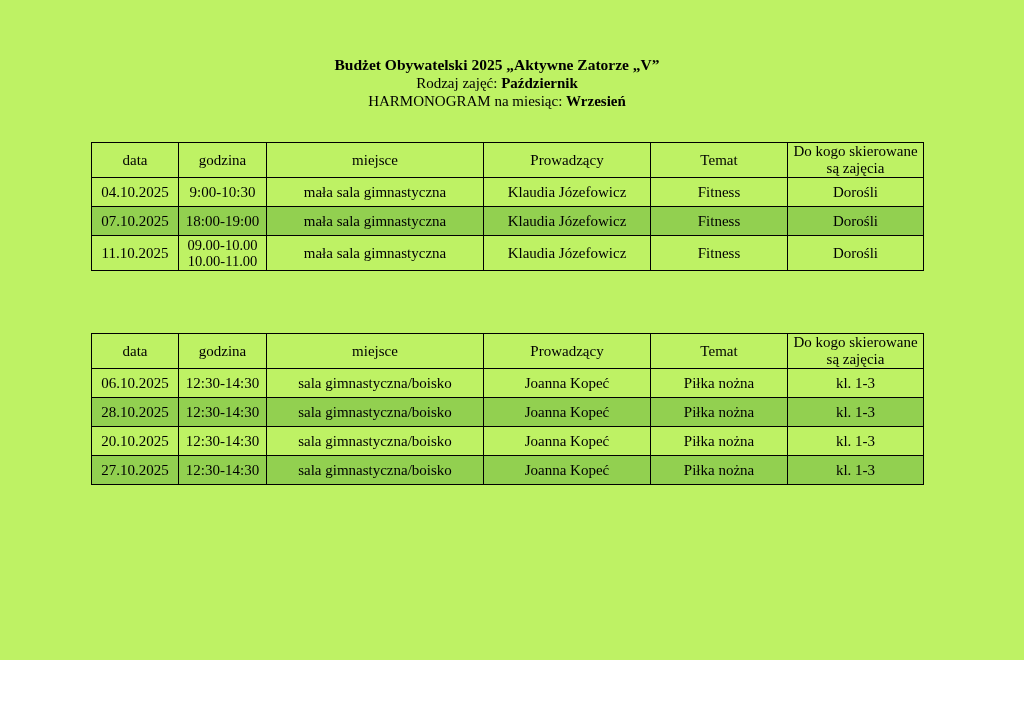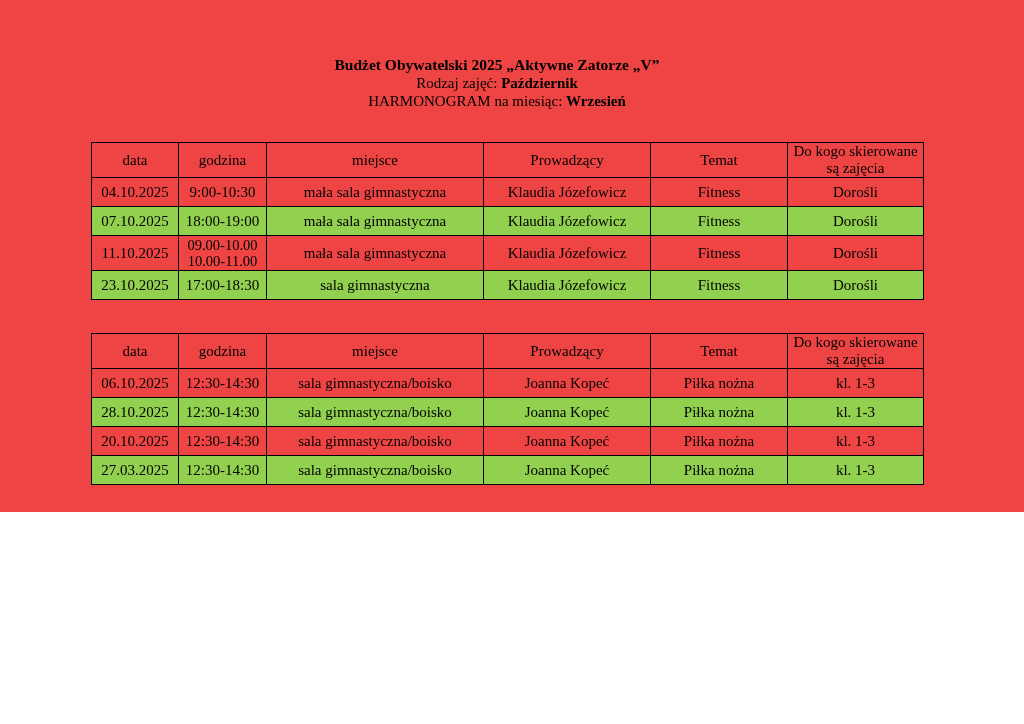--- a/index.html
+++ b/index.html
@@ -1,18 +1,18 @@
 <!DOCTYPE html>
 <html style="--hl: #92d050;"><head>
 <meta charset="utf-8">
 <style>
   * { margin:0; padding:0; box-sizing:border-box; }
   html,body { background:#ffffff; }
   .page {
-    position:relative; width:1024px; height:512px; background:#ef4444;
+    position:relative; width:1024px; height:660px; background:#bef264;
     font-family:"Liberation Serif","DejaVu Serif",serif; color:#000;
     overflow:hidden;
   }
   .doc-header { position:absolute; top:55px; left:15px; width:964px; text-align:center; }
   .title-line1 { font-weight:bold; font-size:15.5px; line-height:19px; }
   .title-line  { font-size:15px; line-height:18px; }
   .title-line b { font-weight:bold; }
 
   table.sched {
     position:absolute; left:67px; border-collapse:collapse; table-layout:fixed;
@@ -87,28 +87,20 @@
         <td>11.10.2025</td>
         <td>
           <span class="tline">09.00-10.00</span>
           <span class="tline">10.00-11.00</span>
         </td>
         <td>mała sala gimnastyczna</td>
         <td>Klaudia Józefowicz</td>
         <td>Fitness</td>
         <td>Dorośli</td>
       </tr>
-      <tr class="data-row green">
-        <td>23.10.2025</td>
-        <td>17:00-18:30</td>
-        <td>sala gimnastyczna</td>
-        <td>Klaudia Józefowicz</td>
-        <td>Fitness</td>
-        <td>Dorośli</td>
-      </tr>
     </tbody>
   </table>
 
   <table class="sched" id="table2">
     <colgroup>
         <col style="width:87px">
         <col style="width:88px">
         <col style="width:217px">
         <col style="width:167px">
         <col style="width:137px">
@@ -141,21 +133,21 @@
       </tr>
       <tr class="data-row">
         <td>20.10.2025</td>
         <td class="vt">12:30-14:30</td>
         <td>sala gimnastyczna/boisko</td>
         <td>Joanna Kopeć</td>
         <td>Piłka nożna</td>
         <td>kl. 1-3</td>
       </tr>
       <tr class="data-row green">
-        <td>27.03.2025</td>
+        <td>27.10.2025</td>
         <td class="vt">12:30-14:30</td>
         <td>sala gimnastyczna/boisko</td>
         <td>Joanna Kopeć</td>
         <td>Piłka nożna</td>
         <td>kl. 1-3</td>
       </tr>
     </tbody>
   </table>
 
   <div class="doc-footer"><span>Strona </span><b>4</b><span> z </span><b>4</b></div>

